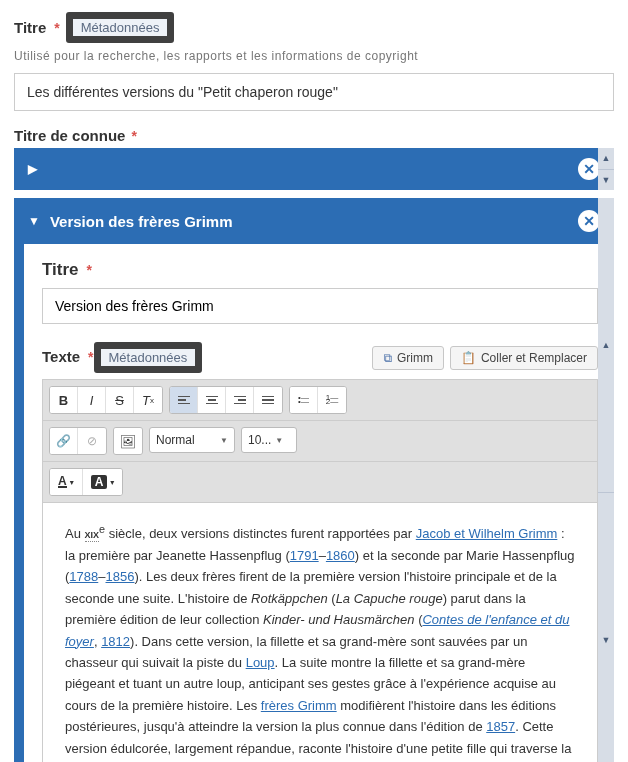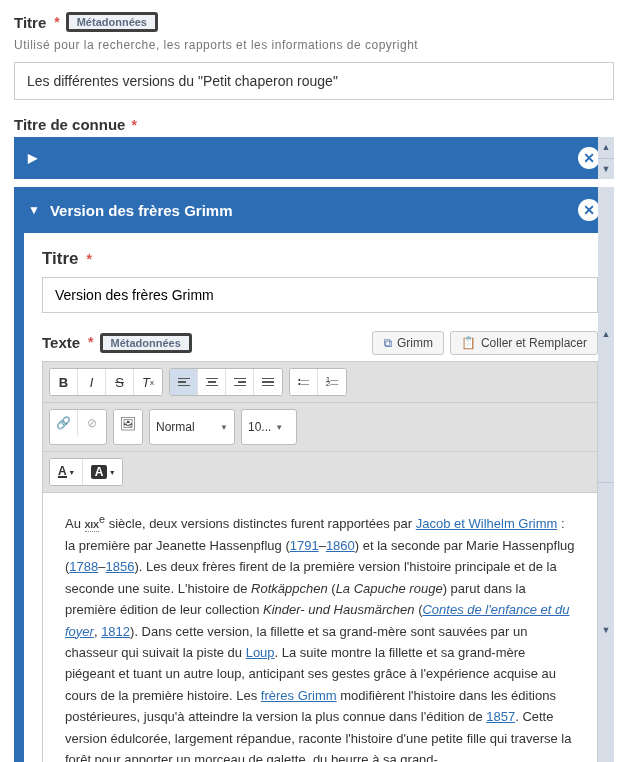--- a/index.html
+++ b/index.html
@@ -1,45 +1,45 @@
 <!DOCTYPE html>
 <html><head>
 <meta charset="utf-8">
 <style>
 * { box-sizing: border-box; margin: 0; padding: 0; }
 body { font-family: -apple-system, BlinkMacSystemFont, "Segoe UI", Arial, sans-serif; background: #fff; padding: 12px 14px; width: 628px; color: #333; font-size: 13px; }
 .field-label { font-weight: bold; font-size: 15px; color: #333; display: inline-flex; align-items: center; gap: 6px; margin-bottom: 2px; }
 .required { color: #d9534f; font-size: 14px; margin-left: 2px; }
-.meta-badge { background: #eef2f7; border: 3px solid #404040; border-radius: 3px; padding: 1px 8px; font-size: 11px; color: #5c6b82; font-weight: bold; cursor: pointer; }
+.meta-badge { background: #eef2f7; border: 7px solid #404040; border-radius: 3px; padding: 1px 8px; font-size: 13px; color: #5c6b82; font-weight: normal; cursor: pointer; }
 .hint { color: #777; font-size: 12px; margin: 4px 0 10px; letter-spacing: 0.5px; }
 .text-input { width: 100%; border: 1px solid #ccc; padding: 10px 12px; font-size: 14px; color: #333; margin-bottom: 16px; }
 .section-label { font-weight: bold; font-size: 15px; margin-bottom: 4px; display: block; }
 .accordion { position: relative; margin-bottom: 8px; }
 .acc-header { background: #2c6db4; color: #fff; padding: 10px 14px; display: flex; align-items: center; font-size: 15px; font-weight: bold; cursor: pointer; }
 .acc-header .chev { margin-right: 10px; font-size: 12px; display: inline-block; }
 .acc-header .close-x { margin-left: auto; width: 22px; height: 22px; background: #fff; border-radius: 50%; color: #2c6db4; display: flex; align-items: center; justify-content: center; font-size: 14px; font-weight: bold; cursor: pointer; }
 .sort-col { position: absolute; right: 0; top: 0; bottom: 0; width: 16px; background: #d7dde6; display: flex; flex-direction: column; }
 .sort-btn { flex: 1; display: flex; align-items: center; justify-content: center; color: #4a5e7a; font-size: 9px; cursor: pointer; }
 .sort-btn:first-child { border-bottom: 1px solid #bcc5d4; }
 .acc-body { border-left: 10px solid #2c6db4; padding: 16px 16px 0 18px; background: #fff; }
 .acc-body .field-label { font-size: 17px; }
 .sub-input { width: 100%; border: 1px solid #ccc; padding: 9px 12px; font-size: 14px; margin: 6px 0 18px; }
 .text-row { display: flex; align-items: center; gap: 0; margin-bottom: 6px; flex-wrap: wrap; }
-.text-row .left { display: flex; align-items: center; gap: 6px; }
+.text-row .left { display: flex; align-items: center; }
 .text-row .right { margin-left: auto; display: flex; gap: 6px; }
 .btn-sm { border: 1px solid #c7c7c7; background: #f5f5f5; padding: 4px 10px; font-size: 12px; border-radius: 3px; cursor: pointer; display: inline-flex; align-items: center; gap: 5px; color: #444; }
 .btn-sm .ic { font-size: 12px; color: #4a6fa8; }
 .editor { border: 1px solid #ccc; }
 .toolbar { background: #E0E0E0; padding: 6px; display: flex; flex-wrap: wrap; gap: 6px; border-bottom: 1px solid #ccc; }
 .tb-group { display: inline-flex; border: 1px solid #bbb; border-radius: 3px; overflow: hidden; background: #fff; }
 .tb-btn { width: 28px; height: 26px; display: flex; align-items: center; justify-content: center; background: #fff; color: #333; font-size: 13px; cursor: pointer; border-right: 1px solid #e0e0e0; }
 .tb-btn:last-child { border-right: none; }
 .tb-btn.active { background: #d0dcec; }
 .tb-btn.wide { width: auto; padding: 0 8px; font-size: 12px; }
-.tb-sel { border: 1px solid #bbb; background: #fff; font-size: 12px; padding: 3px 6px; border-radius: 3px; height: 36px; cursor: pointer; display: inline-flex; align-items: center; gap: 4px; }
+.tb-sel { border: 1px solid #bbb; background: #fff; font-size: 12px; padding: 3px 6px; border-radius: 3px; height: 26px; cursor: pointer; display: inline-flex; align-items: center; gap: 4px; }
 .tb-sel .caret { font-size: 8px; color: #666; }
 .toolbar-row2 { background: #E0E0E0; padding: 6px; display: flex; gap: 6px; border-bottom: 1px solid #ccc; }
 .color-a { font-weight: bold; display: inline-flex; align-items: baseline; }
 .color-a span.under { border-bottom: 2px solid #333; display: inline-block; line-height: 10px; }
 .color-a.dark { background: #333; color: #fff; padding: 0 4px; border-radius: 2px; }
 .editor-content { padding: 18px 22px 6px; font-size: 13px; line-height: 1.65; color: #333; overflow: hidden; }
 .ed-link { color: #2c6db4; text-decoration: underline; cursor: pointer; }
 .small-caps { font-variant: small-caps; border-bottom: 1px dotted #888; font-weight: bold; }
 em { font-style: italic; }
 .icon-align { display: inline-flex; flex-direction: column; gap: 2px; }

